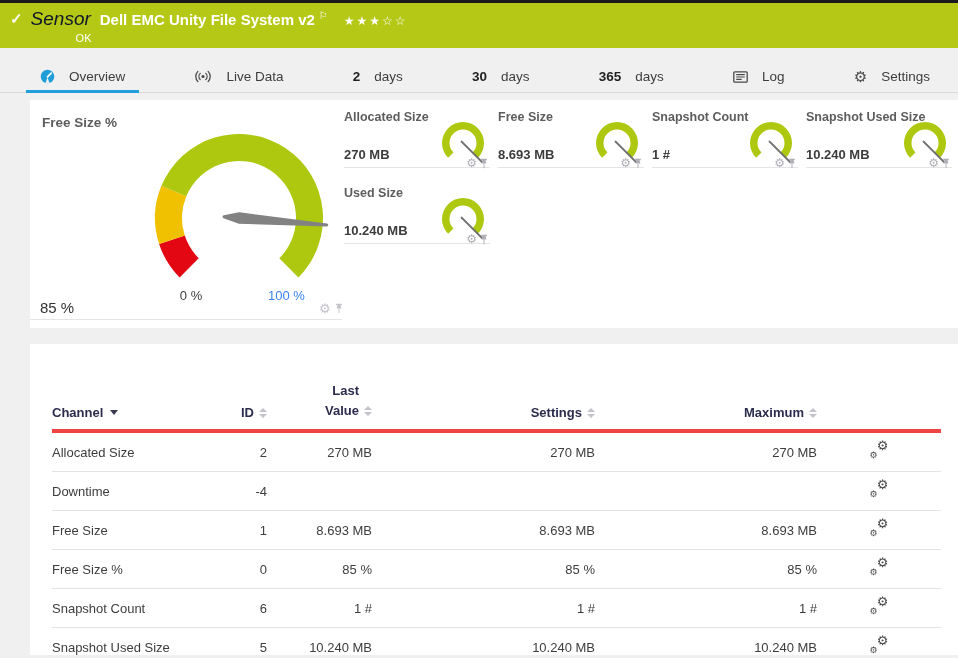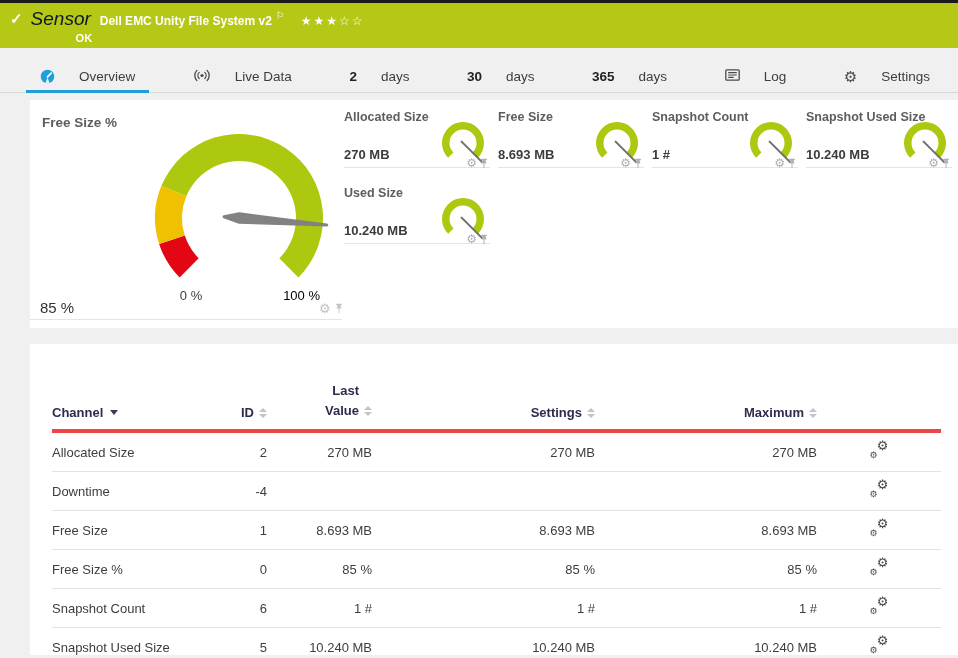--- a/index.html
+++ b/index.html
@@ -8,41 +8,41 @@
     background:#f0f0f0;font-family:"Liberation Sans",sans-serif;
     -webkit-font-smoothing:antialiased;
   }
   .top-strip{height:3px;background:#1a1a1a;}
   
   .sensor-header{height:45px;background:#b5c816;display:flex;align-items:flex-start;padding-left:10px;}
   .check{color:#fff;font-weight:bold;font-size:15px;margin:7px 8px 0 0;}
   .header-col{display:flex;flex-direction:column;}
   .title-row{display:flex;align-items:baseline;margin-top:5px;}
   .kind{font-style:italic;font-size:19px;color:#0f172a;margin-right:9px;}
-  .sensor-title{font-weight:bold;font-size:12px;color:#fff;}
+  .sensor-title{font-weight:bold;font-size:15px;color:#fff;}
   .flag{color:#fff;font-size:10px;margin-left:4px;position:relative;top:-6px;}
   .stars{color:#fff;font-size:12px;margin-left:16px;letter-spacing:2px;cursor:pointer;}
-  .status-ok{color:#fff;font-weight:bold;font-size:11px;margin:2px 0 0 22px;padding-left:23px;}
+  .status-ok{color:#fff;font-weight:normal;font-size:11px;margin:2px 0 0 22px;padding-left:23px;}
   
   .tabbar{display:flex;align-items:flex-end;justify-content:space-between;
     padding:0 14px 0 26px;margin-top:21px;border-bottom:1px solid #d9d9d9;}
-  .tab{display:flex;gap:24px;padding:0 14px 8px;font-size:13.5px;
+  .tab{display:flex;align-items:center;gap:14px;padding:0 14px 8px;font-size:13.5px;
     color:#3d3d3d;position:relative;cursor:pointer;white-space:nowrap;}
   .tab.active::after{content:"";position:absolute;left:0;right:0;bottom:-1px;height:3px;background:#1f9ed9;}
   .tab-strong{font-weight:bold;color:#222;}
   .tab .gear-glyph{font-size:15px;color:#4a4a4a;line-height:1;}
   
   .panel{background:#fff;margin-left:30px;width:928px;box-sizing:border-box;}
   .tiles-panel{margin-top:7px;height:228px;display:flex;}
   
   .big-tile{width:312px;height:219px;border-bottom:1px solid #e4e4e4;position:relative;flex:none;margin-right:2px;}
   .big-title{position:absolute;top:15px;left:12px;font-size:13.5px;font-weight:bold;color:#5d5d5d;}
   svg.gauge-big{position:absolute;left:114px;top:23px;}
   .gmin{position:absolute;left:141px;top:188px;width:40px;text-align:center;font-size:13px;color:#3c3c3c;}
-  .gmax{position:absolute;left:238px;top:188px;width:52px;text-align:right;font-size:13px;color:#000000;}
+  .gmax{position:absolute;left:238px;top:188px;width:52px;text-align:left;font-size:13px;color:#3b82f6;}
   .big-value{position:absolute;left:10px;top:199px;font-size:15px;color:#333;}
   .big-icons{position:absolute;left:289px;top:202px;display:flex;align-items:center;gap:3px;color:#c3c3ca;font-size:13px;line-height:1;}
   
   .small-tiles{width:614px;display:flex;flex-wrap:wrap;gap:8px;align-content:flex-start;}
   .tile{width:146px;height:67px;border-bottom:1px solid #e4e4e4;position:relative;flex:none;}
   .tile-title{position:absolute;top:10px;left:0;font-size:12.5px;font-weight:bold;color:#5d5d5d;white-space:nowrap;}
   .tile-value{position:absolute;bottom:5px;left:0;font-size:13px;font-weight:bold;color:#3c3c3c;}
   svg.gauge-small{position:absolute;right:1px;top:19px;}
   .tile-icons{position:absolute;right:1px;bottom:-2px;display:flex;align-items:center;gap:2px;z-index:2;color:#aeaeb6;font-size:12px;line-height:1;}
   .pin-svg{display:block;}

